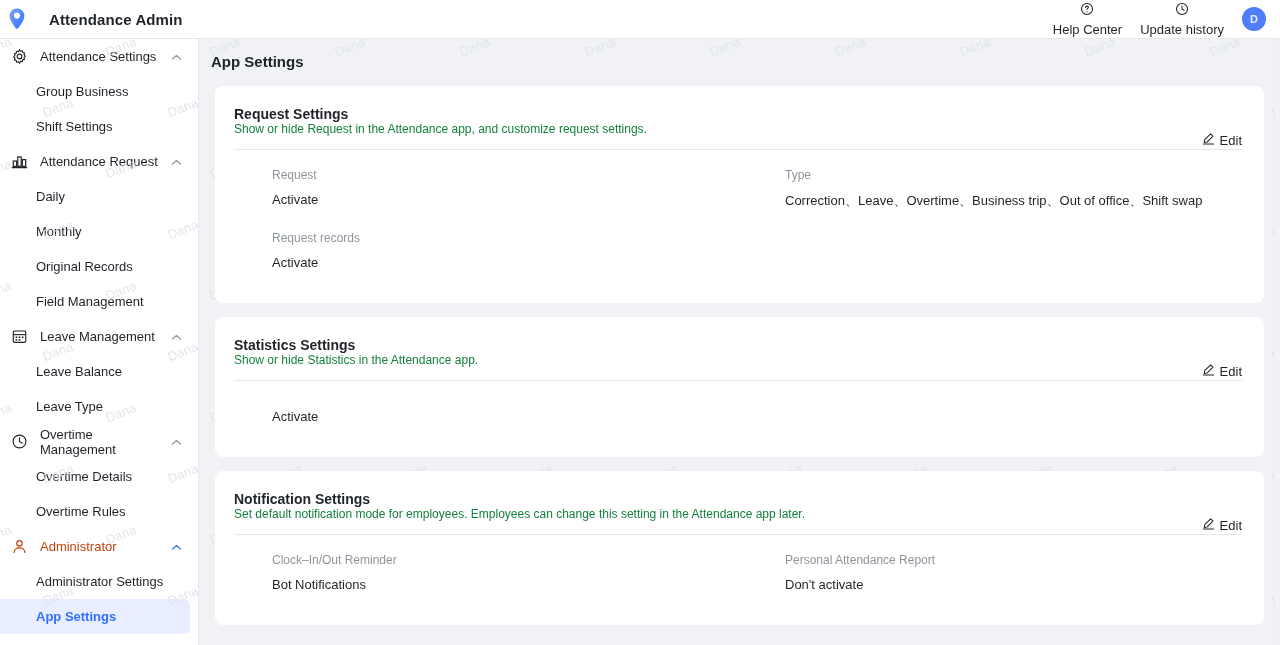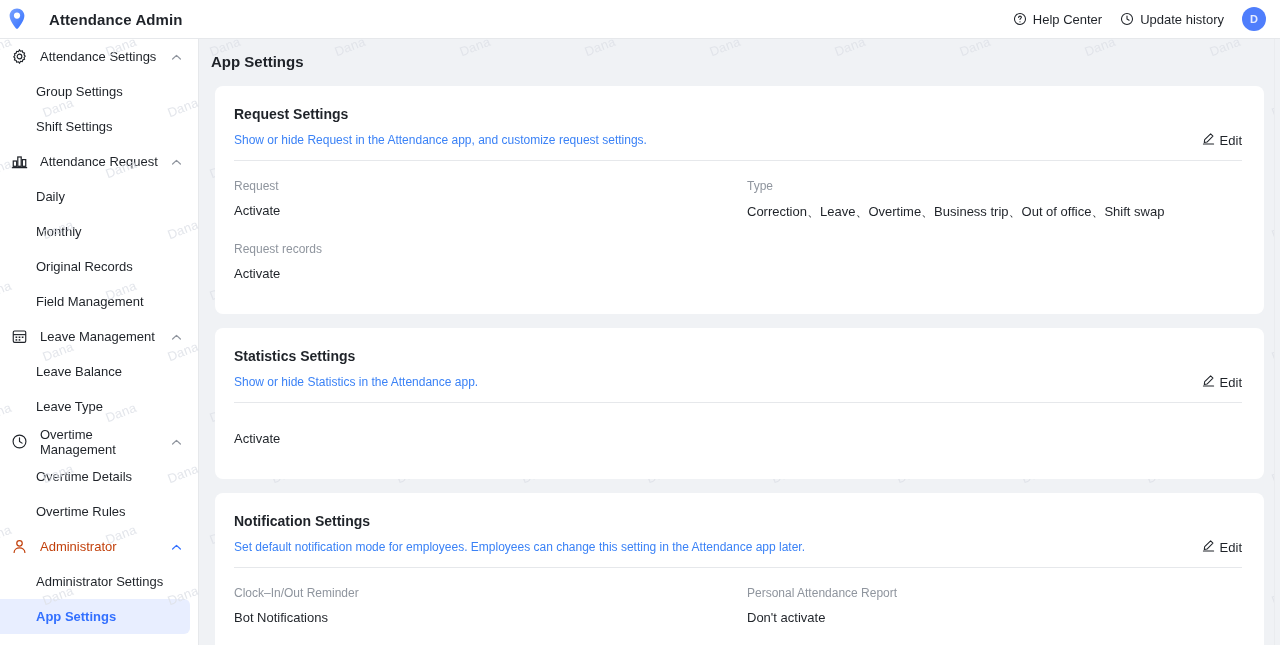--- a/index.html
+++ b/index.html
@@ -42,21 +42,21 @@
   }
   .brand { display: flex; align-items: center; padding-left: 4px; gap: 19px; }
   .logo-pin { width: 26px; height: 26px; position: relative; display:block; }
   .brand-title { font-size: 15px; font-weight: bold; color: #1f2329; letter-spacing: .1px; }
   .topbar-right {
     margin-left: auto; display: flex; align-items: center;
     gap: 18px; padding-right: 14px;
   }
   .tb-item {
     display: flex; align-items: center; gap: 6px;
-    font-size: 13px; color: #1f2329; cursor: pointer;
+    font-size: 13px; color: #1f2329; cursor: pointer; flex-direction: column;
   }
   .tb-item svg { display: block; }
   .avatar {
     width: 24px; height: 24px; border-radius: 50%;
     background: #4f7efc;
     color: #e6ecff; font-size: 11px; font-weight: bold;
     display: flex; align-items: center; justify-content: center;
     cursor: pointer;
   }
 
@@ -115,36 +115,36 @@
   .cards { padding: 16px 16px 0 16px; position: relative; z-index: 7; }
   .card {
     background: #fff;
     border-radius: 8px;
     margin-bottom: 14px;
     padding: 20px 22px 2px 19px;
     position: relative;
   }
   .card-title { font-size: 14px; font-weight: bold; color: #1f2329; }
   .card-desc {
-    font-size: 12px; color: #3b82f6; margin-top: 11px;
+    font-size: 12px; color: #15803d; 
     padding-bottom: 13px;
   }
   .divider { height: 1px; background: #e6e8eb; }
   .edit-btn {
     position: absolute; right: 22px;
     display: flex; align-items: center; gap: 5px;
     font-size: 13px; color: #1f2329; cursor: pointer;
   }
   .kv-grid {
     display: grid;
     grid-template-columns: 513px 1fr;
     padding-top: 18px;
     padding-bottom: 10px;
   }
-  .kv { padding-bottom: 21px; }
+  .kv { padding-bottom: 21px; margin-left: 38px; }
   .kv .k { font-size: 12px; color: #8f959e; }
   .kv .v { font-size: 13px; color: #1f2329; margin-top: 10px; }
 
   
   .scroll-track {
     position: absolute; top: 39px; right: 0;
     width: 6px; height: 606px;
     background: #f0f2f5;
     border-left: 1px solid #eaecef;
     z-index: 18;
@@ -201,21 +201,21 @@
             <circle cx="9" cy="9" r="2.5"></circle>
             <path d="M9 1.8l1.1 1.6 1.9-.5.5 1.9 1.9.6-.6 1.8 1.3 1.5-1.3 1.5.6 1.8-1.9.6-.5 1.9-1.9-.5L9 16.2l-1.1-1.6-1.9.5-.5-1.9-1.9-.6.6-1.8L2.9 9.3l1.3-1.5-.6-1.8 1.9-.6.5-1.9 1.9.5z" stroke-linejoin="round"></path>
           </svg>
         </span>
         <span class="g-label">Attendance Settings</span>
         <span class="chev"><svg width="13" height="13" viewBox="0 0 14 14" fill="none" stroke="currentColor" stroke-width="1.3">
             <path d="M2.8 8.6L7 4.7l4.2 3.9" stroke-linecap="round" stroke-linejoin="round"></path>
           </svg></span>
       </div>
       <div class="nav-sub">
-        <span>Group Settings</span>
+        <span>Group Business</span>
       </div>
       <div class="nav-sub">
         <span>Shift Settings</span>
       </div>
       <div class="nav-group">
         <span class="g-icon">
           <svg width="17" height="17" viewBox="0 0 18 18" fill="none" stroke="currentColor" stroke-width="1.3">
             <rect x="2.4" y="8.5" width="3.6" height="5.6"></rect>
             <rect x="7.2" y="4.2" width="3.6" height="9.9"></rect>
             <rect x="12" y="7" width="3.6" height="7.1"></rect>

